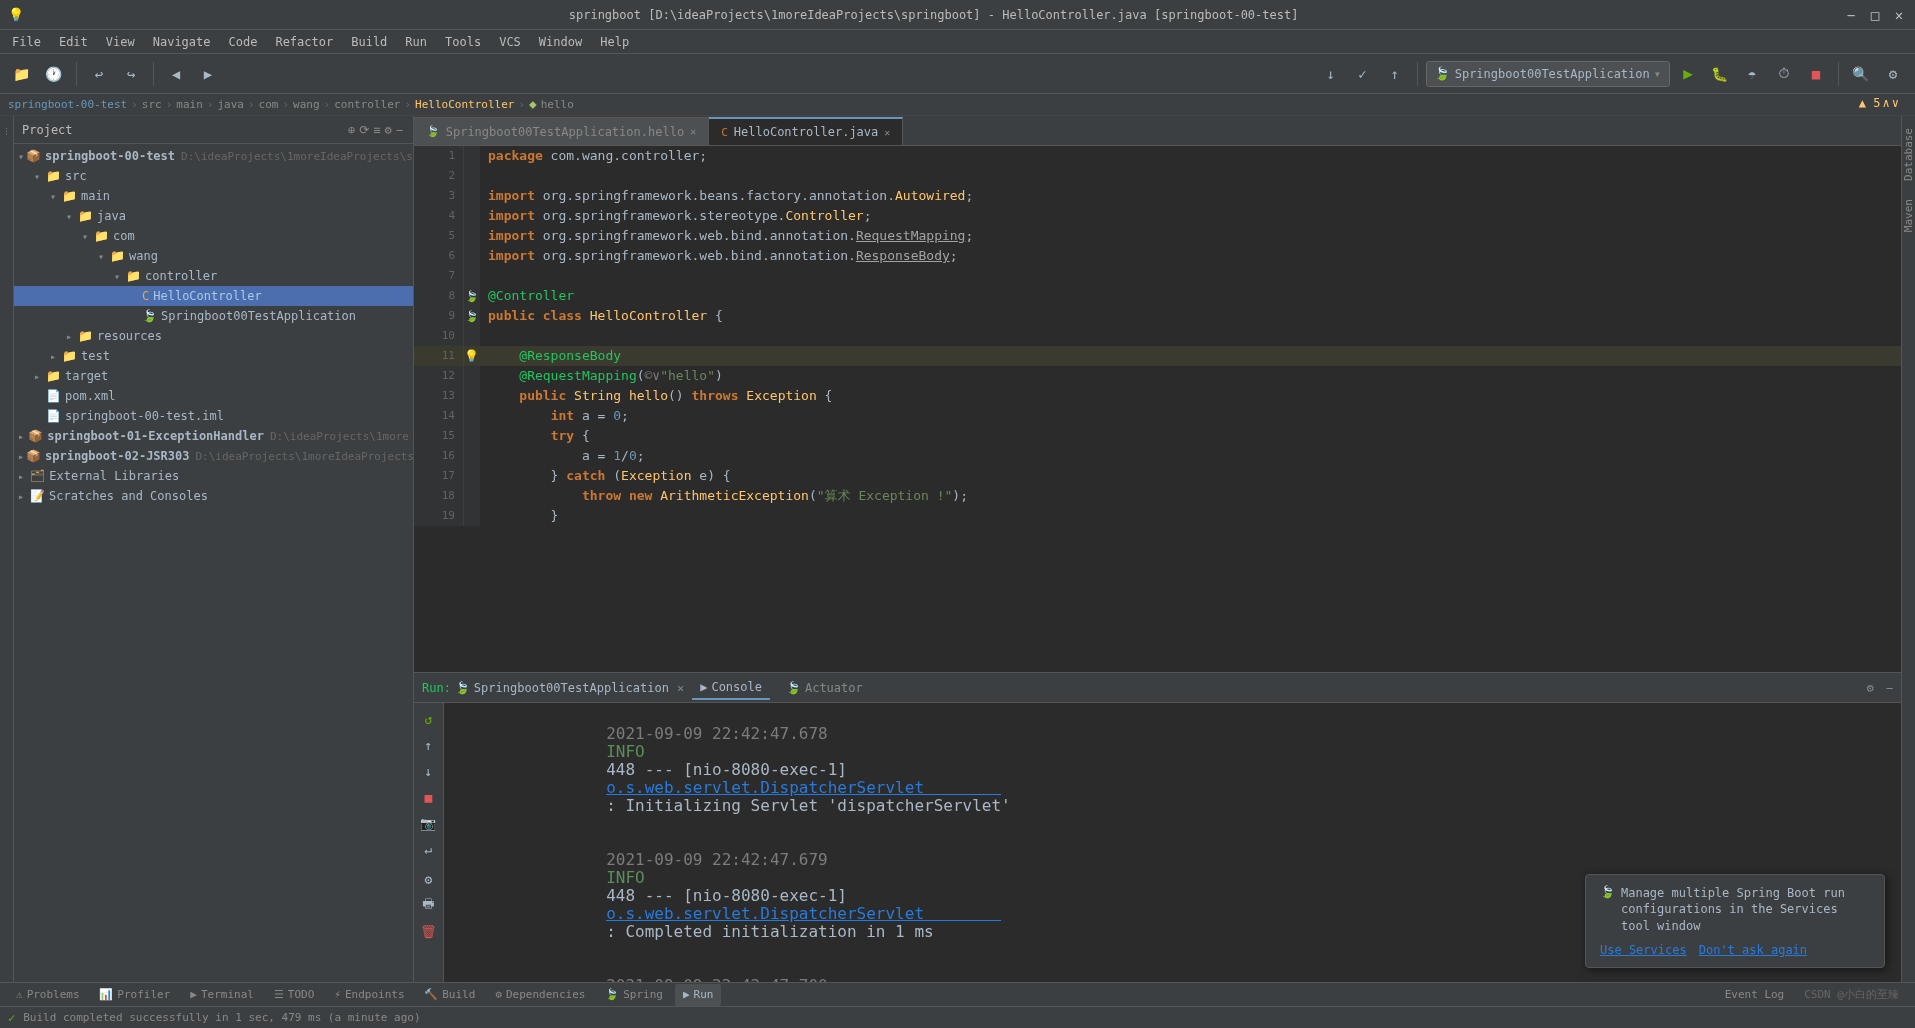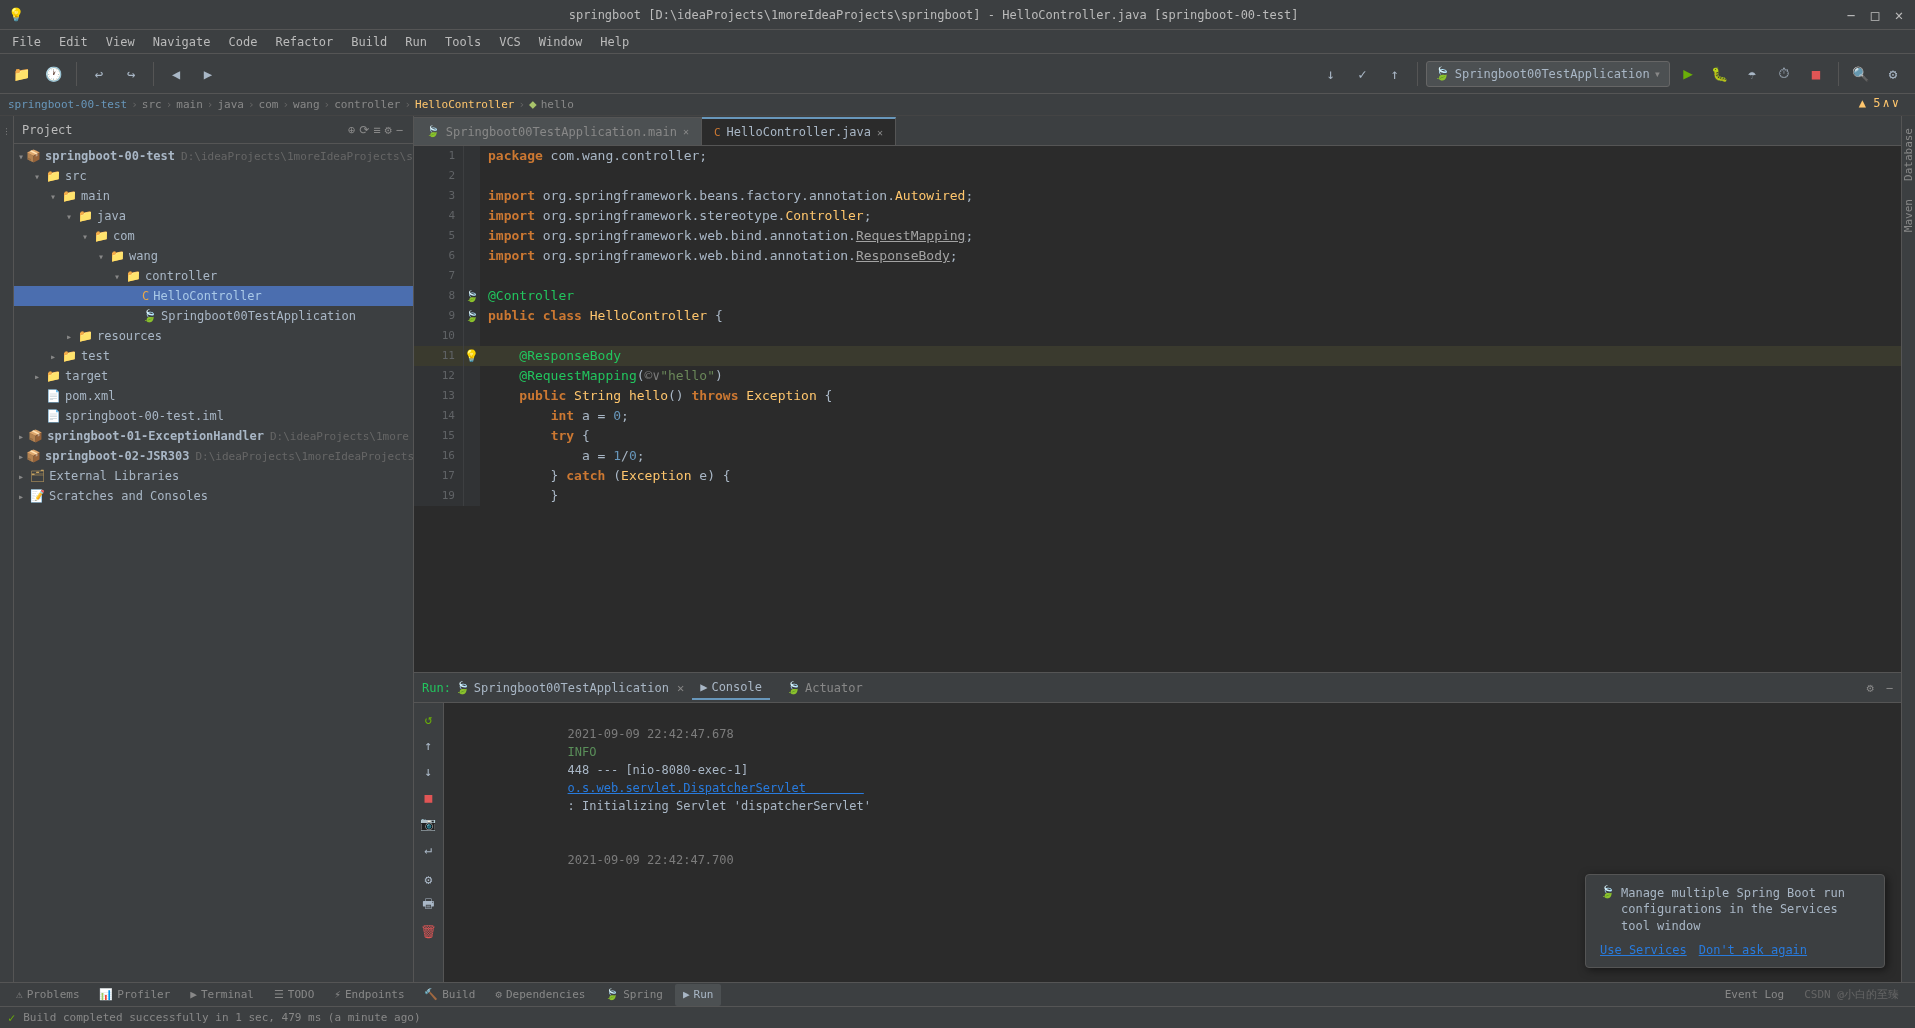--- a/index.html
+++ b/index.html
@@ -294,21 +294,21 @@
     
     #run-content {
       display: flex;
       flex: 1;
       overflow: hidden;
     }
     #run-log {
       flex: 1;
       overflow-y: auto;
       padding: 4px 8px;
-      font-size: 12px;
+      font-size: 16px;
       font-family: 'Consolas', monospace;
     }
     .log-line {
       line-height: 18px;
       white-space: pre;
       color: #a9b7c6;
     }
     .log-time { color: #7c7c7c; }
     .log-info { color: #5a8f5a; }
     .log-link { color: #287bde; text-decoration: underline; cursor: pointer; }
@@ -642,21 +642,21 @@
           </div>
 
         </div>
       </div>
 
       <div id="editor-and-run">
 
         <div id="tab-bar">
           <div class="editor-tab">
             <span class="tab-icon" style="color:#6aaf08;">🍃</span>
-            <span>Springboot00TestApplication.main</span>
+            <span>Springboot00TestApplication.hello</span>
             <span class="tab-close">✕</span>
           </div>
           <div class="editor-tab active">
             <span class="tab-icon" style="color:#cc7832;">C</span>
             <span>HelloController.java</span>
             <span class="tab-close">✕</span>
           </div>
         </div>
 
         <div id="code-editor">
@@ -756,20 +756,25 @@
             <div class="line-gutter-icon"></div>
             <div class="line-content">            a = <span class="num">1</span>/<span class="num">0</span>;</div>
           </div>
 
           <div class="code-line">
             <div class="line-gutter">17</div>
             <div class="line-gutter-icon"></div>
             <div class="line-content">        } <span class="kw">catch</span> (<span class="cls">Exception</span> e) {</div>
           </div>
 
+          <div class="code-line">
+            <div class="line-gutter">18</div>
+            <div class="line-gutter-icon"></div>
+            <div class="line-content">            <span class="kw">throw</span> <span class="kw">new</span> <span class="cls">ArithmeticException</span>(<span class="str">"算术 Exception !"</span>);</div>
+          </div>
 
           <div class="code-line">
             <div class="line-gutter">19</div>
             <div class="line-gutter-icon"></div>
             <div class="line-content">        }</div>
           </div>
 
         </div>
 
         <div id="run-panel">
@@ -809,20 +814,27 @@
             <div id="run-log">
 
               <div class="log-line">
                 <span class="log-time">2021-09-09 22:42:47.678  </span>
                 <span class="log-info">INFO </span>
                 <span>448 --- [nio-8080-exec-1] </span>
                 <span class="log-link">o.s.web.servlet.DispatcherServlet        </span>
                 <span>: Initializing Servlet 'dispatcherServlet'</span>
               </div>
 
+              <div class="log-line">
+                <span class="log-time">2021-09-09 22:42:47.679  </span>
+                <span class="log-info">INFO </span>
+                <span>448 --- [nio-8080-exec-1] </span>
+                <span class="log-link">o.s.web.servlet.DispatcherServlet        </span>
+                <span>: Completed initialization in 1 ms</span>
+              </div>
 
               <div class="log-line">
                 <span class="log-time">2021-09-09 22:42:47.700  </span>
                 
                 
                 
                 
               </div>
 
             </div>

